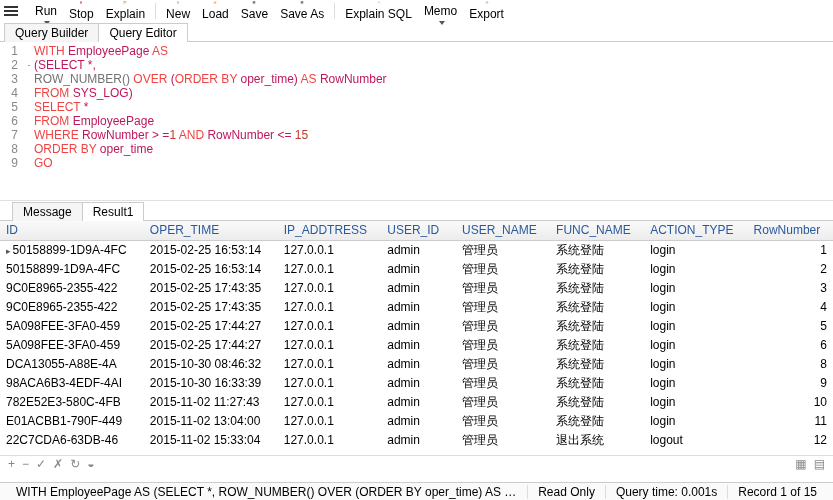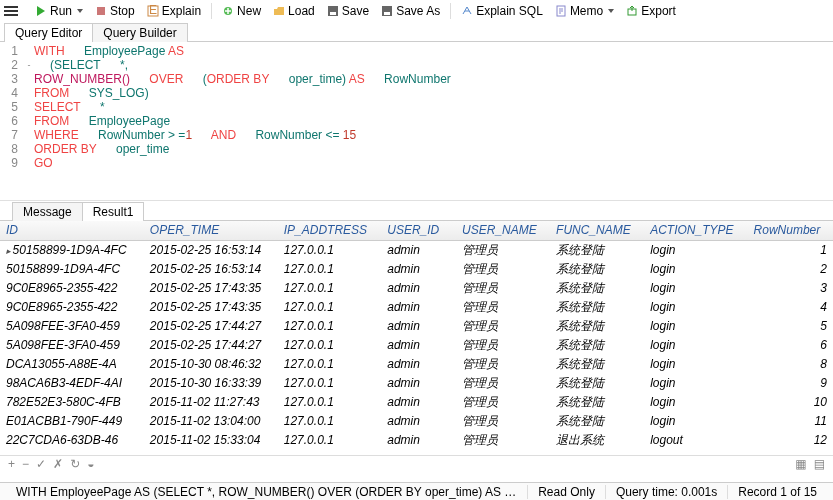--- a/index.html
+++ b/index.html
@@ -1,38 +1,38 @@
 <!DOCTYPE html>
 <html><head>
 <meta charset="utf-8">
 <style>
 * { margin:0; padding:0; box-sizing:border-box; font-family:"Segoe UI",Tahoma,Arial,sans-serif; font-size:12px; }
 body { background:#fff; width:833px; height:500px; overflow:hidden; position:relative; }
 .toolbar { display:flex; align-items:center; height:22px; padding:2px 4px; gap:2px; }
 .menu-btn { width:18px; height:18px; display:flex; flex-direction:column; justify-content:center; gap:2px; cursor:pointer; margin-right:6px;}
 .menu-btn span { height:2px; background:#333; width:14px; }
-.tbtn { display:flex; align-items:center; gap:3px; padding:0 5px; height:20px; cursor:pointer; white-space:nowrap; }
+.tbtn { display:flex; align-items:center; gap:3px; padding:0 5px; height:20px; cursor:pointer; white-space:nowrap;flex-direction:column; }
 .ic { width:12px; height:12px; display:inline-block; }
 .sep { width:1px; height:16px; background:#ddd; margin:0 3px; }
 .dd { width:0;height:0;border-left:3px solid transparent;border-right:3px solid transparent;border-top:4px solid #555;margin-left:2px;}
 .tabs-top { display:flex; border-bottom:1px solid #ccc; padding-left:4px; }
 .tab { padding:2px 10px; border:1px solid #ccc; border-bottom:none; background:#f5f5f5; margin-right:-1px; cursor:pointer; position:relative; top:1px;}
 .tab.active { background:#fff; }
 .editor { height:158px; overflow:auto; font-family:Consolas,monospace; font-size:12px; padding:2px 0 2px 4px; line-height:14px; }
 .line { display:flex; white-space:pre; }
 .gut { width:20px; text-align:right; color:#888; padding-right:6px; user-select:none; }
 .code { flex:1; }
 .fold-gut { width:10px; color:#888; font-size:9px; text-align:center; }
 .kw { color:#ef4444; }
 .num { color:#c0392b; }
-.var { color:#0f766e;margin-left:16px; }
-.func { color:#be185d;text-align:center; }
+.var { color:#be185d; }
+.func { color:#737373;text-align:center; }
 .tabs-bot { display:flex; border-bottom:1px solid #ccc; padding-left:12px; border-top:1px solid #e0e0e0;}
 .grid { height:234px; overflow:auto; font-size:12px; }
-table { border-collapse:collapse; width:100%;font-style:italic; }
+table { border-collapse:collapse; width:100%; }
 th { background:linear-gradient(#fafafa,#ececec); border-bottom:1px solid #ccc; padding:2px 6px; text-align:left; font-weight:normal; color:#2a5a9e; height:19px; white-space:nowrap; }
 td { padding:1px 6px; height:19px; white-space:nowrap; overflow:hidden; }
 td.rt { text-align:right; }
 tr.cur td { background:#fff; }
 tr.cur td:first-child::before { content:"▸"; color:#555; margin-right:2px; font-size:9px;}
 .navbar { height:16px; border-top:1px solid #ddd; display:flex; align-items:center; gap:3px; padding:0 6px; color:#888; font-size:11px;}
 .navbar .spacer{flex:1;}
 .navbtn { cursor:pointer; color:#888; padding:0 2px;}
 .status { position:absolute; bottom:0; left:0; right:0; height:18px; border-top:1px solid #ccc; display:flex; align-items:center; padding:0 6px; font-size:11px; background:#fafafa;}
 .status .cell { padding:0 10px; border-left:1px solid #ddd; }
@@ -114,22 +114,22 @@
   <div class="tbtn">
       <svg class="ic" viewBox="0 0 12 12">
         <rect x="2" y="4" width="8" height="6" fill="#fff" stroke="#393"></rect>
         <path d="M6 1 V6 M4 3 L6 1 L8 3" stroke="#393" fill="none"></path>
       </svg>
       <span>Export</span>
     </div>
 </div>
 
 <div class="tabs-top">
+  <div class="tab">Query Builder</div>
   <div class="tab active">Query Editor</div>
-  <div class="tab">Query Builder</div>
 </div>
 
 <div class="editor" id="editor">
     <div class="line"><div class="gut">1</div><div class="fold-gut"></div><div class="code"><span class="kw">WITH</span><span class="var"> EmployeePage </span><span class="kw">AS</span></div></div>
     <div class="line"><div class="gut">2</div><div class="fold-gut">-</div><div class="code"><span class="var">(SELECT</span><span class="var"> *,</span></div></div>
     <div class="line"><div class="gut">3</div><div class="fold-gut"></div><div class="code"><span class="func">ROW_NUMBER()</span><span class="var"> </span><span class="kw">OVER</span><span class="var"> (</span><span class="kw">ORDER BY</span><span class="var"> oper_time) </span><span class="kw">AS</span><span class="var"> RowNumber</span></div></div>
     <div class="line"><div class="gut">4</div><div class="fold-gut"></div><div class="code"><span class="kw">FROM</span><span class="var"> SYS_LOG)</span></div></div>
     <div class="line"><div class="gut">5</div><div class="fold-gut"></div><div class="code"><span class="kw">SELECT</span><span class="var"> *</span></div></div>
     <div class="line"><div class="gut">6</div><div class="fold-gut"></div><div class="code"><span class="kw">FROM</span><span class="var"> EmployeePage</span></div></div>
     <div class="line"><div class="gut">7</div><div class="fold-gut"></div><div class="code"><span class="kw">WHERE</span><span class="var"> RowNumber &gt; =</span><span class="num">1</span><span class="var"> </span><span class="kw">AND</span><span class="var"> RowNumber &lt;= </span><span class="num">15</span></div></div>

